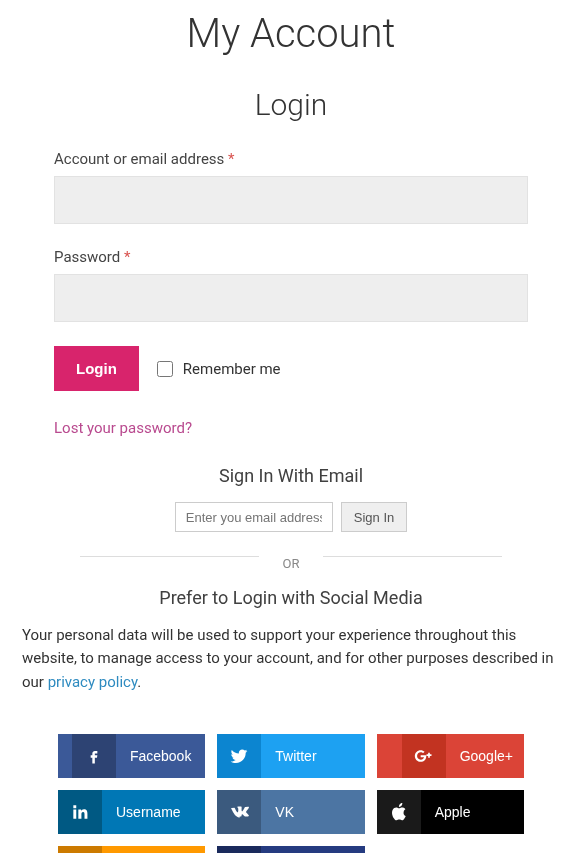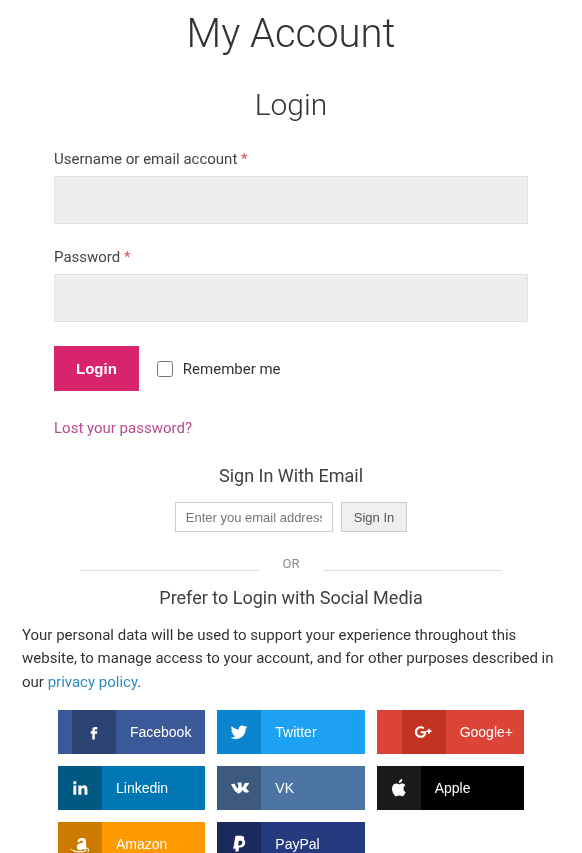--- a/index.html
+++ b/index.html
@@ -98,41 +98,41 @@
       height: 30px;
       background: #efefef;
       border: 1px solid #ccc;
       padding: 0 12px;
       font-size: 13px;
       color: #555;
       cursor: pointer;
     }
     .divider-row {
       display: flex;
-      align-items: flex-end;
+      align-items: flex-start;
       justify-content: center;
       gap: 24px;
       margin-bottom: 16px;
       padding: 0 60px;
     }
     .divider-line {
       flex: 1;
       height: 1px;
       background: #ddd;
     }
     .divider-text {
       font-size: 13px;
       color: #888;
     }
     .privacy-text {
       font-size: 15px;
       color: #333;
       line-height: 1.55;
       padding: 0 2px;
-      margin-bottom: 16px;
+      margin-bottom: 40px;
     }
     .privacy-text a { color: #2e8bc0; text-decoration: none; }
     .social-grid {
       display: grid;
       grid-template-columns: repeat(3, 1fr);
       gap: 12px;
       padding: 0 38px;
     }
     .social-btn {
       display: flex;
@@ -175,21 +175,21 @@
     svg { display: block; }
   </style>
 </head>
 <body>
 
 <h1 class="page-title">My Account</h1>
 <h2 class="section-title">Login</h2>
 
 <div class="form-row">
   <label class="form-label">
-    <span>Username or email account</span>
+    <span>Account or email address</span>
     <span class="required">*</span>
   </label>
   <input type="text" class="text-input" style="">
 </div>
 
 <div class="form-row">
   <label class="form-label">
     <span>Password</span>
     <span class="required">*</span>
   </label>
@@ -249,21 +249,21 @@
         </svg>
       </span>
       <span class="social-label">Google+</span>
     </button>
     <button class="social-btn li">
       <span class="social-icon">
         <svg width="20" height="20" viewBox="0 0 24 24" fill="#fff">
           <path d="M4 4h3.5v3.5H4V4zm0 5h3.5v11H4V9zm6 0h3.3v1.5h.1c.5-.9 1.6-1.8 3.3-1.8 3.5 0 4.2 2.3 4.2 5.3V20h-3.5v-5.2c0-1.2 0-2.8-1.7-2.8s-2 1.3-2 2.7V20H10V9z"></path>
         </svg>
       </span>
-      <span class="social-label">Linkedin</span>
+      <span class="social-label">Username</span>
     </button>
     <button class="social-btn vk">
       <span class="social-icon">
         <svg width="20" height="20" viewBox="0 0 24 24" fill="#fff">
           <path d="M12.8 17.5h1.4s.4 0 .6-.3c.2-.2.2-.6.2-.6s0-1.7.8-2c.8-.2 1.8 1.7 2.9 2.4.8.6 1.4.4 1.4.4l2.8-.1s1.5-.1.8-1.3c-.1-.1-.4-.9-2.1-2.5-1.8-1.7-1.5-1.4.6-4.2 1.3-1.7 1.8-2.8 1.7-3.2-.2-.4-1.1-.3-1.1-.3l-3.2.1s-.2 0-.4.1c-.2.1-.3.3-.3.3s-.5 1.3-1.2 2.5c-1.4 2.4-2 2.6-2.2 2.4-.5-.4-.4-1.4-.4-2.2 0-2.4.4-3.4-.7-3.6-.4-.1-.6-.1-1.5-.1-1.2 0-2.2 0-2.8.3-.4.2-.7.6-.5.7.2 0 .8.1 1.1.5.4.5.4 1.7.4 1.7s.2 3.3-.5 3.7c-.5.3-1.2-.3-2.4-2.4-.6-1.1-1.1-2.3-1.1-2.3s-.1-.2-.3-.3c-.2-.2-.5-.2-.5-.2l-3 .1s-.5 0-.6.2c-.1.2 0 .6 0 .6s2.4 5.5 5 8.3c2.5 2.6 5.2 2.4 5.2 2.4z"></path>
         </svg>
       </span>
       <span class="social-label">VK</span>
     </button>
     <button class="social-btn ap">

